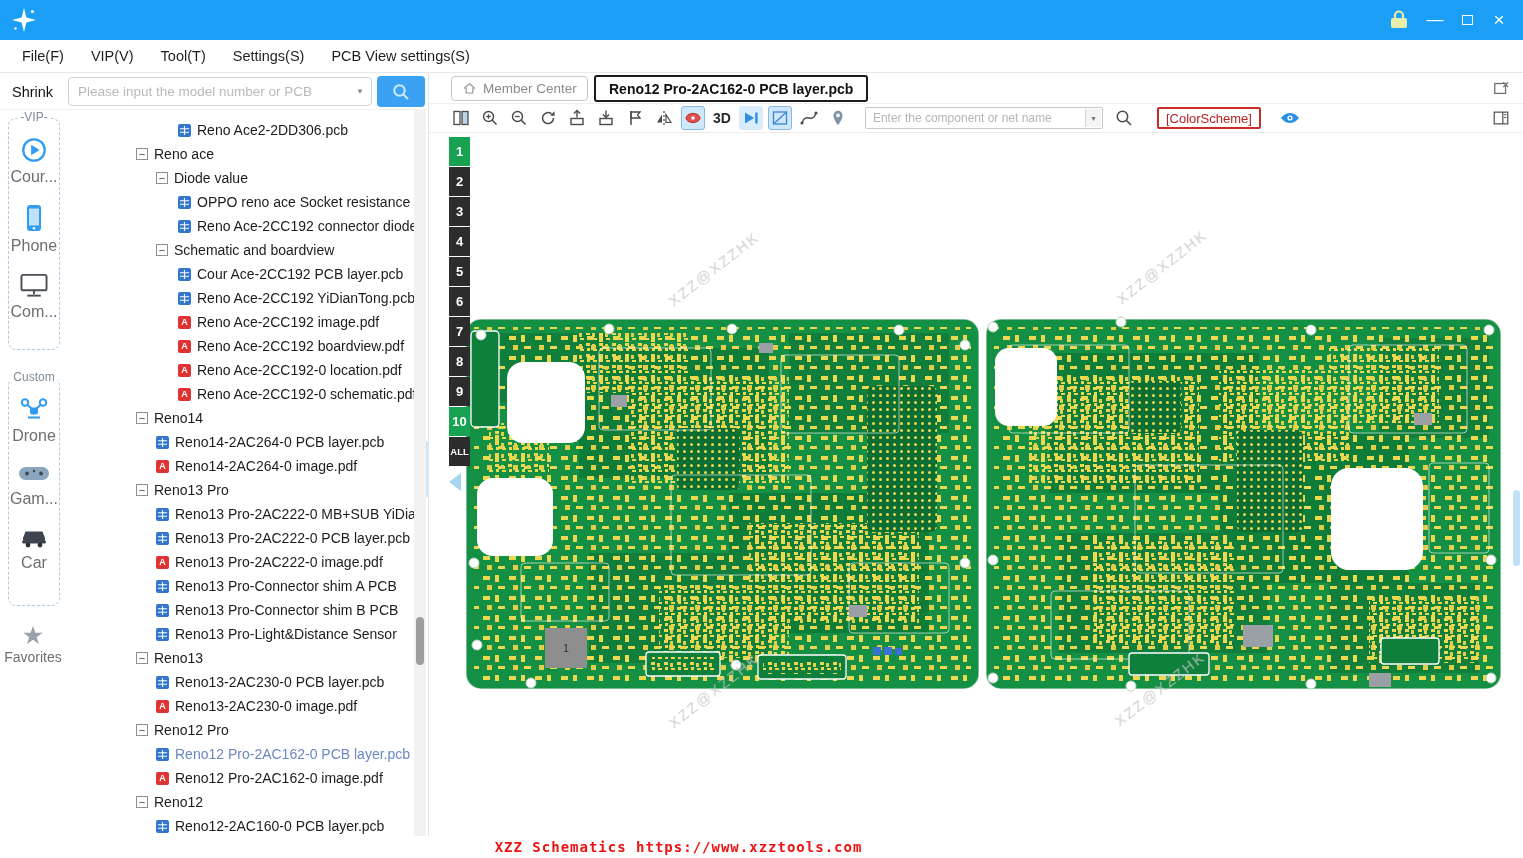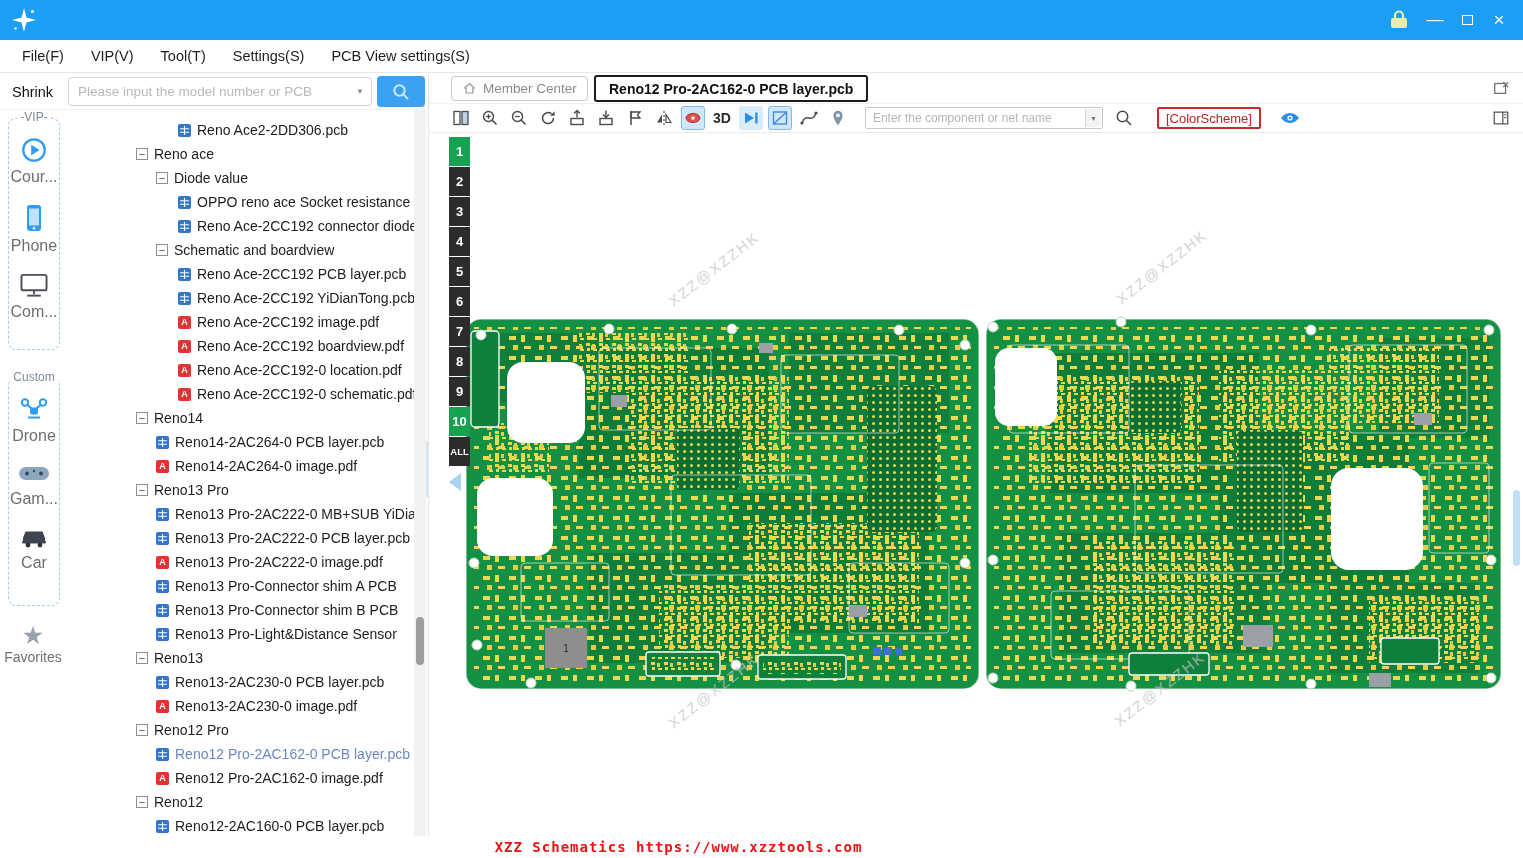--- a/index.html
+++ b/index.html
@@ -246,21 +246,21 @@
         <span class="node-box">−</span>
         <span class="tlabel">Schematic and boardview</span>
       </div>
       <div class="tree-row lvl3">
         <span class="fic pcb">
           <svg width="13" height="13" viewBox="0 0 13 13">
             <rect width="13" height="13" rx="2" fill="#3277cc"></rect>
             <path d="M2 4.8h9M2 8.2h9M6.5 2v9" stroke="#fff" stroke-width="1.1" fill="none"></path>
           </svg>
         </span>
-        <span class="tlabel">Reno Ace-2CC192 PCB layer.pcb</span>
+        <span class="tlabel">Cour Ace-2CC192 PCB layer.pcb</span>
       </div>
       <div class="tree-row lvl3">
         <span class="fic pcb">
           <svg width="13" height="13" viewBox="0 0 13 13">
             <rect width="13" height="13" rx="2" fill="#3277cc"></rect>
             <path d="M2 4.8h9M2 8.2h9M6.5 2v9" stroke="#fff" stroke-width="1.1" fill="none"></path>
           </svg>
         </span>
         <span class="tlabel">Reno Ace-2CC192 YiDianTong.pcb</span>
       </div>

